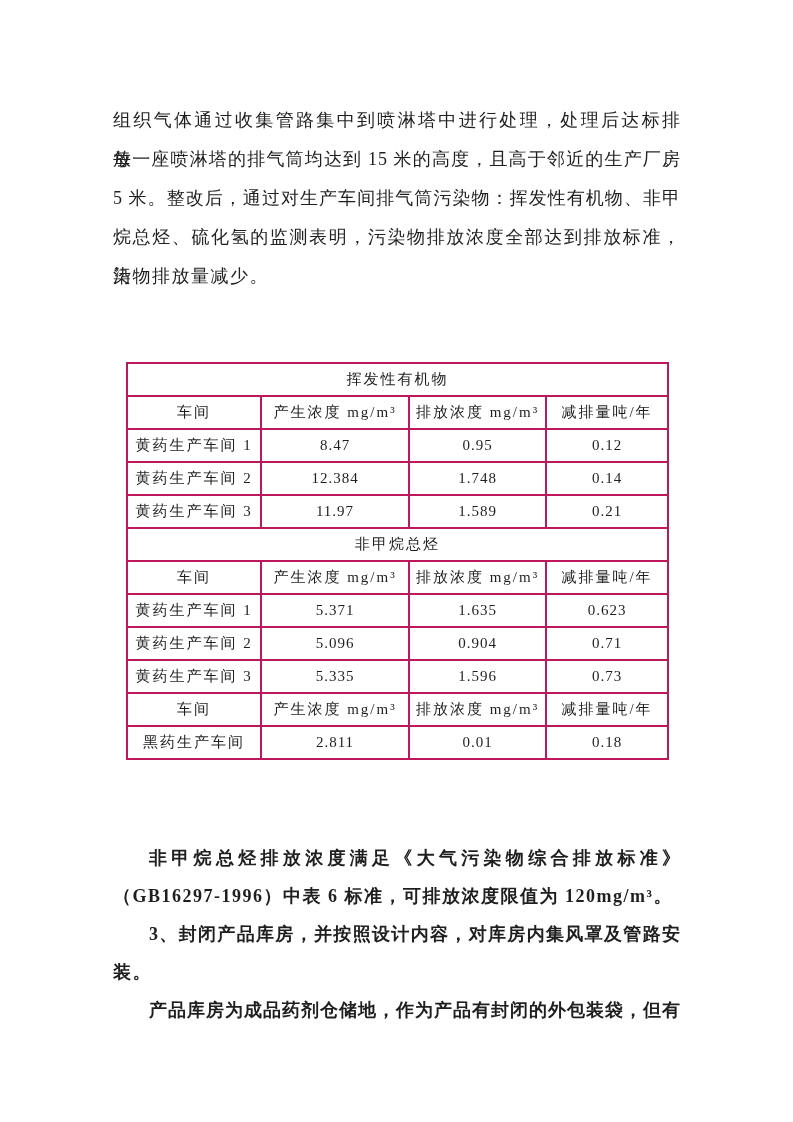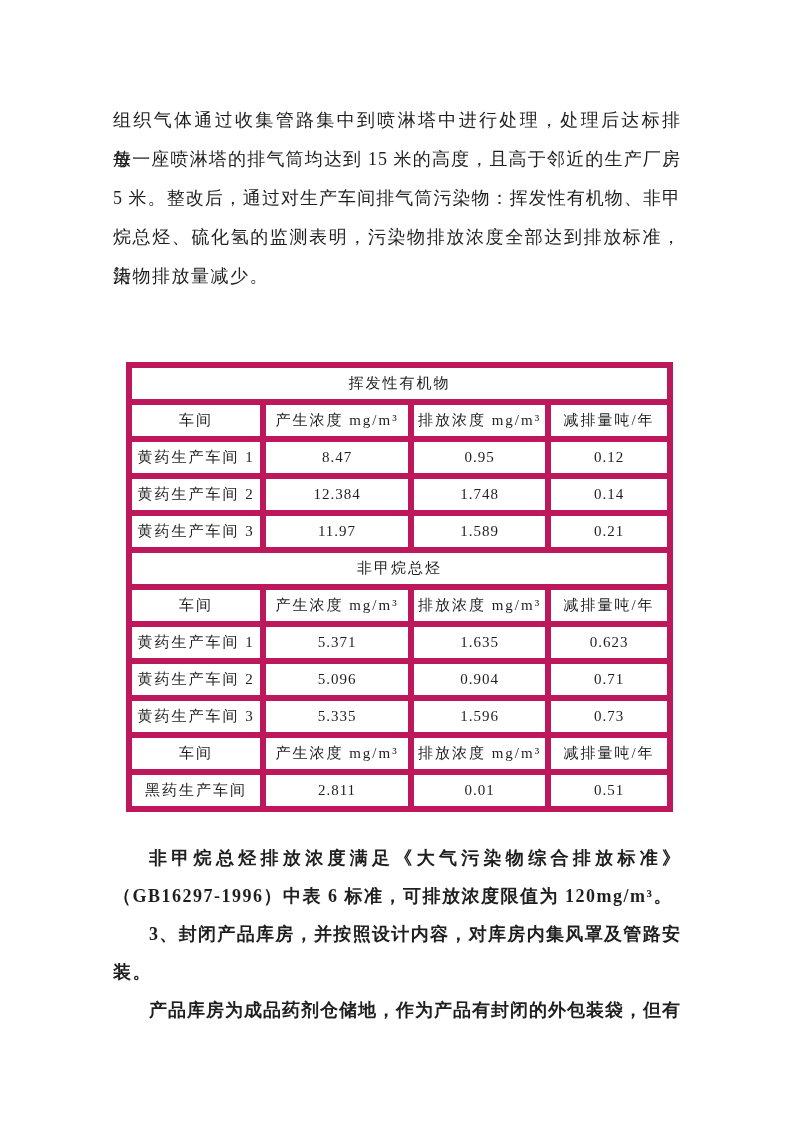--- a/index.html
+++ b/index.html
@@ -42,21 +42,21 @@
   
   table.emissions {
     position: absolute;
     left: 126px;
     top: 362px;
     width: 541px;
     border-collapse: collapse;
     table-layout: fixed;
   }
   table.emissions td {
-    border: 6px solid #be185d;
+    border: 2px solid #be185d;
     height: 31px;
     padding: 0;
     text-align: center;
     vertical-align: middle;
     font-size: 15px;
     color: #1f1f1f;
     overflow: hidden;
   }
   td.title-cell, td.head-cell, td.label-cell { letter-spacing: 2px; }
   td.num-cell { letter-spacing: 1px; }
@@ -139,21 +139,21 @@
         <tr>
           <td class="head-cell">车间</td>
           <td class="head-cell">产生浓度 mg/m³</td>
           <td class="head-cell">排放浓度 mg/m³</td>
           <td class="head-cell">减排量吨/年</td>
         </tr>
         <tr>
           <td class="label-cell">黑药生产车间</td>
           <td class="num-cell">2.811</td>
           <td class="num-cell">0.01</td>
-          <td class="num-cell">0.51</td>
+          <td class="num-cell">0.18</td>
         </tr>
       </tbody>
   </table>
 
   <div class="para para-bottom">
       <div class="line fill indent">非甲烷总烃排放浓度满足《大气污染物综合排放标准》</div>
       <div class="line">（GB16297-1996）中表 6 标准，可排放浓度限值为 120mg/m³。</div>
       <div class="line fill indent">3、封闭产品库房，并按照设计内容，对库房内集风罩及管路安</div>
       <div class="line">装。</div>
       <div class="line fill indent">产品库房为成品药剂仓储地，作为产品有封闭的外包装袋，但有</div>

